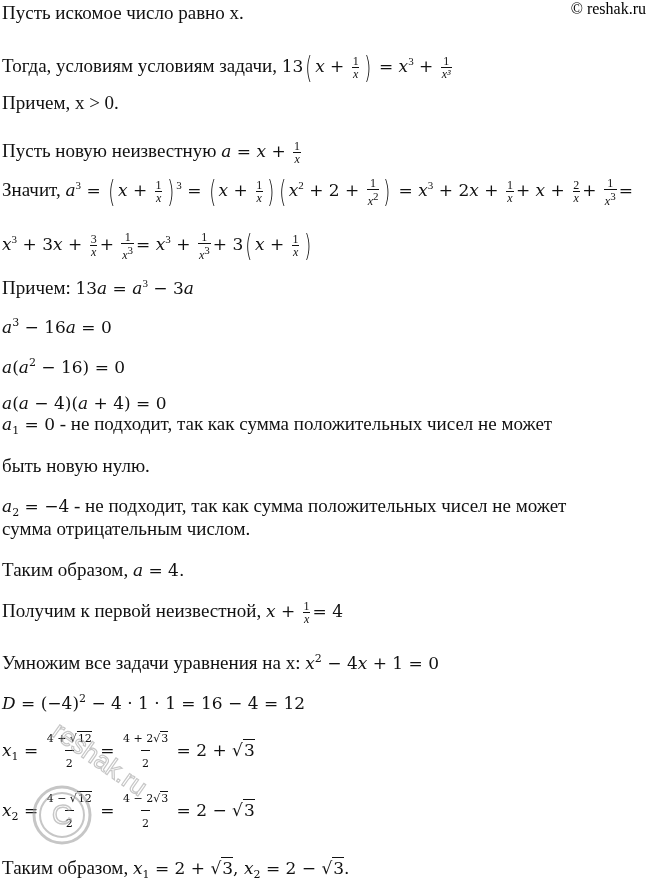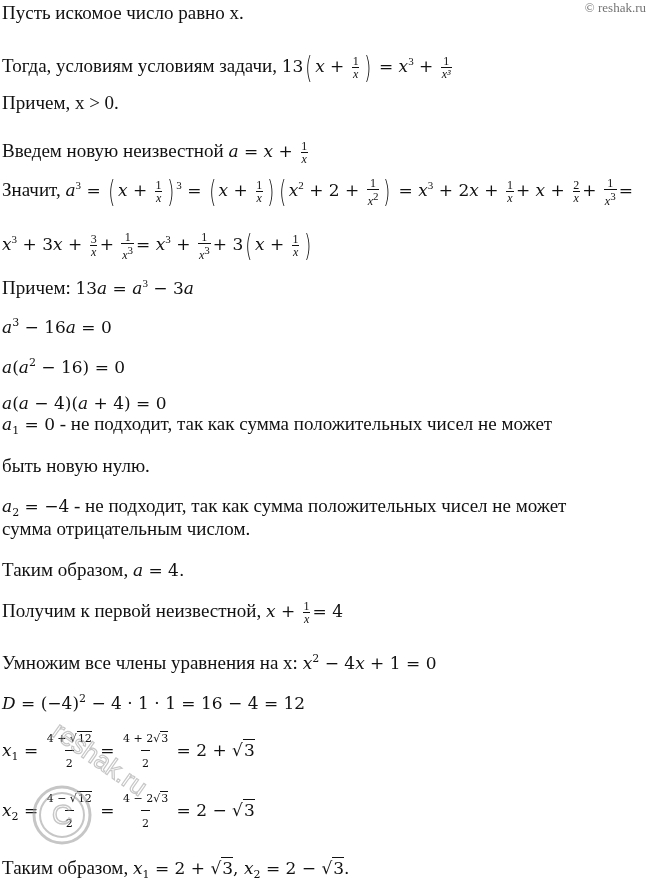--- a/index.html
+++ b/index.html
@@ -3,22 +3,22 @@
 <meta charset="utf-8">
 <style>
   html, body { margin: 0; padding: 0; background: #ffffff; }
   body {
     width: 650px; height: 883px; position: relative; overflow: hidden;
     font-family: "Liberation Serif", "DejaVu Serif", serif;
     color: #111; font-size: 19px;
   }
   .line { position: absolute; left: 2px; white-space: nowrap; line-height: 22px; }
   .watermark-top {
-    position: absolute; right: 4px; top: 0px; font-size: 13px;
-    font-family: "Liberation Serif", serif; color: #737373;
+    position: absolute; right: 4px; top: 0px; font-size: 16px;
+    font-family: "Liberation Serif", serif; color: #000000;
   }
   i.m { font-style: italic; font-family: "DejaVu Serif", "Liberation Serif", serif; font-size: 17px; }
   .m { font-family: "DejaVu Serif", "Liberation Serif", serif; font-size: 17px; }
   .frac { display: inline-flex; flex-direction: column; align-items: center; vertical-align: middle; margin: 0 2px; font-size: 12px; line-height: 12px; }
   .frac .num { padding: 0 1px; }
   .frac .den { border-top: 1px solid #111; padding: 0 1px; }
   .frac.big { font-size: 11px; line-height: 22px; }
   .frac.big .den { padding-top: 2px; }
   .paren { font-size: 30px; font-weight: 200; vertical-align: middle; font-family: "DejaVu Sans", sans-serif; transform: scaleX(0.6); display: inline-block; }
   sup, sub { font-size: 11px; }
@@ -42,21 +42,21 @@
       <span class="den"><i>x</i></span>
     </span><span class="paren">)</span><span class="m"> = </span><i class="m">x</i><sup>3</sup><span class="m"> + </span><span class="frac">
       <span class="num">1</span>
       <span class="den"><i>x³</i></span>
     </span>
 </div>
 
 <div class="line" style="top:92px">Причем, x &gt; 0.</div>
 
 <div class="line" style="top:140px">
-  <span>Введем новую неизвестной </span>
+  <span>Пусть новую неизвестную </span>
   <i class="m">a</i><span class="m"> = </span><i class="m">x</i><span class="m"> + </span><span class="frac">
       <span class="num">1</span>
       <span class="den"><i>x</i></span>
     </span>
 </div>
 
 <div class="line" style="top:174px">
   <span>Значит, </span>
   <i class="m">a</i><sup>3</sup><span class="m"> = </span><span class="paren">(</span><i class="m">x</i><span class="m"> + </span><span class="frac">
       <span class="num">1</span>
@@ -118,21 +118,21 @@
 </div>
 
 <div class="line" style="top:600px">
   <span>Получим к первой неизвестной, </span><i class="m">x</i><span class="m"> + </span><span class="frac">
       <span class="num">1</span>
       <span class="den"><i>x</i></span>
     </span><span class="m">= 4</span>
 </div>
 
 <div class="line" style="top:648px">
-  <span>Умножим все члены уравнения на x: </span><span class="m"><i>x</i><sup>2</sup> − 4<i>x</i> + 1 = 0</span>
+  <span>Умножим все задачи уравнения на x: </span><span class="m"><i>x</i><sup>2</sup> − 4<i>x</i> + 1 = 0</span>
 </div>
 
 <div class="line m" style="top:688px"><i>D</i> = (−4)<sup>2</sup> − 4 · 1 · 1 = 16 − 4 = 12</div>
 
 <div class="line m" style="top:728px">
   <i>x</i><sub>1</sub> = <span class="frac big">
       <span class="num">4 + √<span class="sqrt">12</span></span>
       <span class="den">2</span>
     </span> = <span class="frac big">
       <span class="num">4 + 2√<span class="sqrt">3</span></span>

